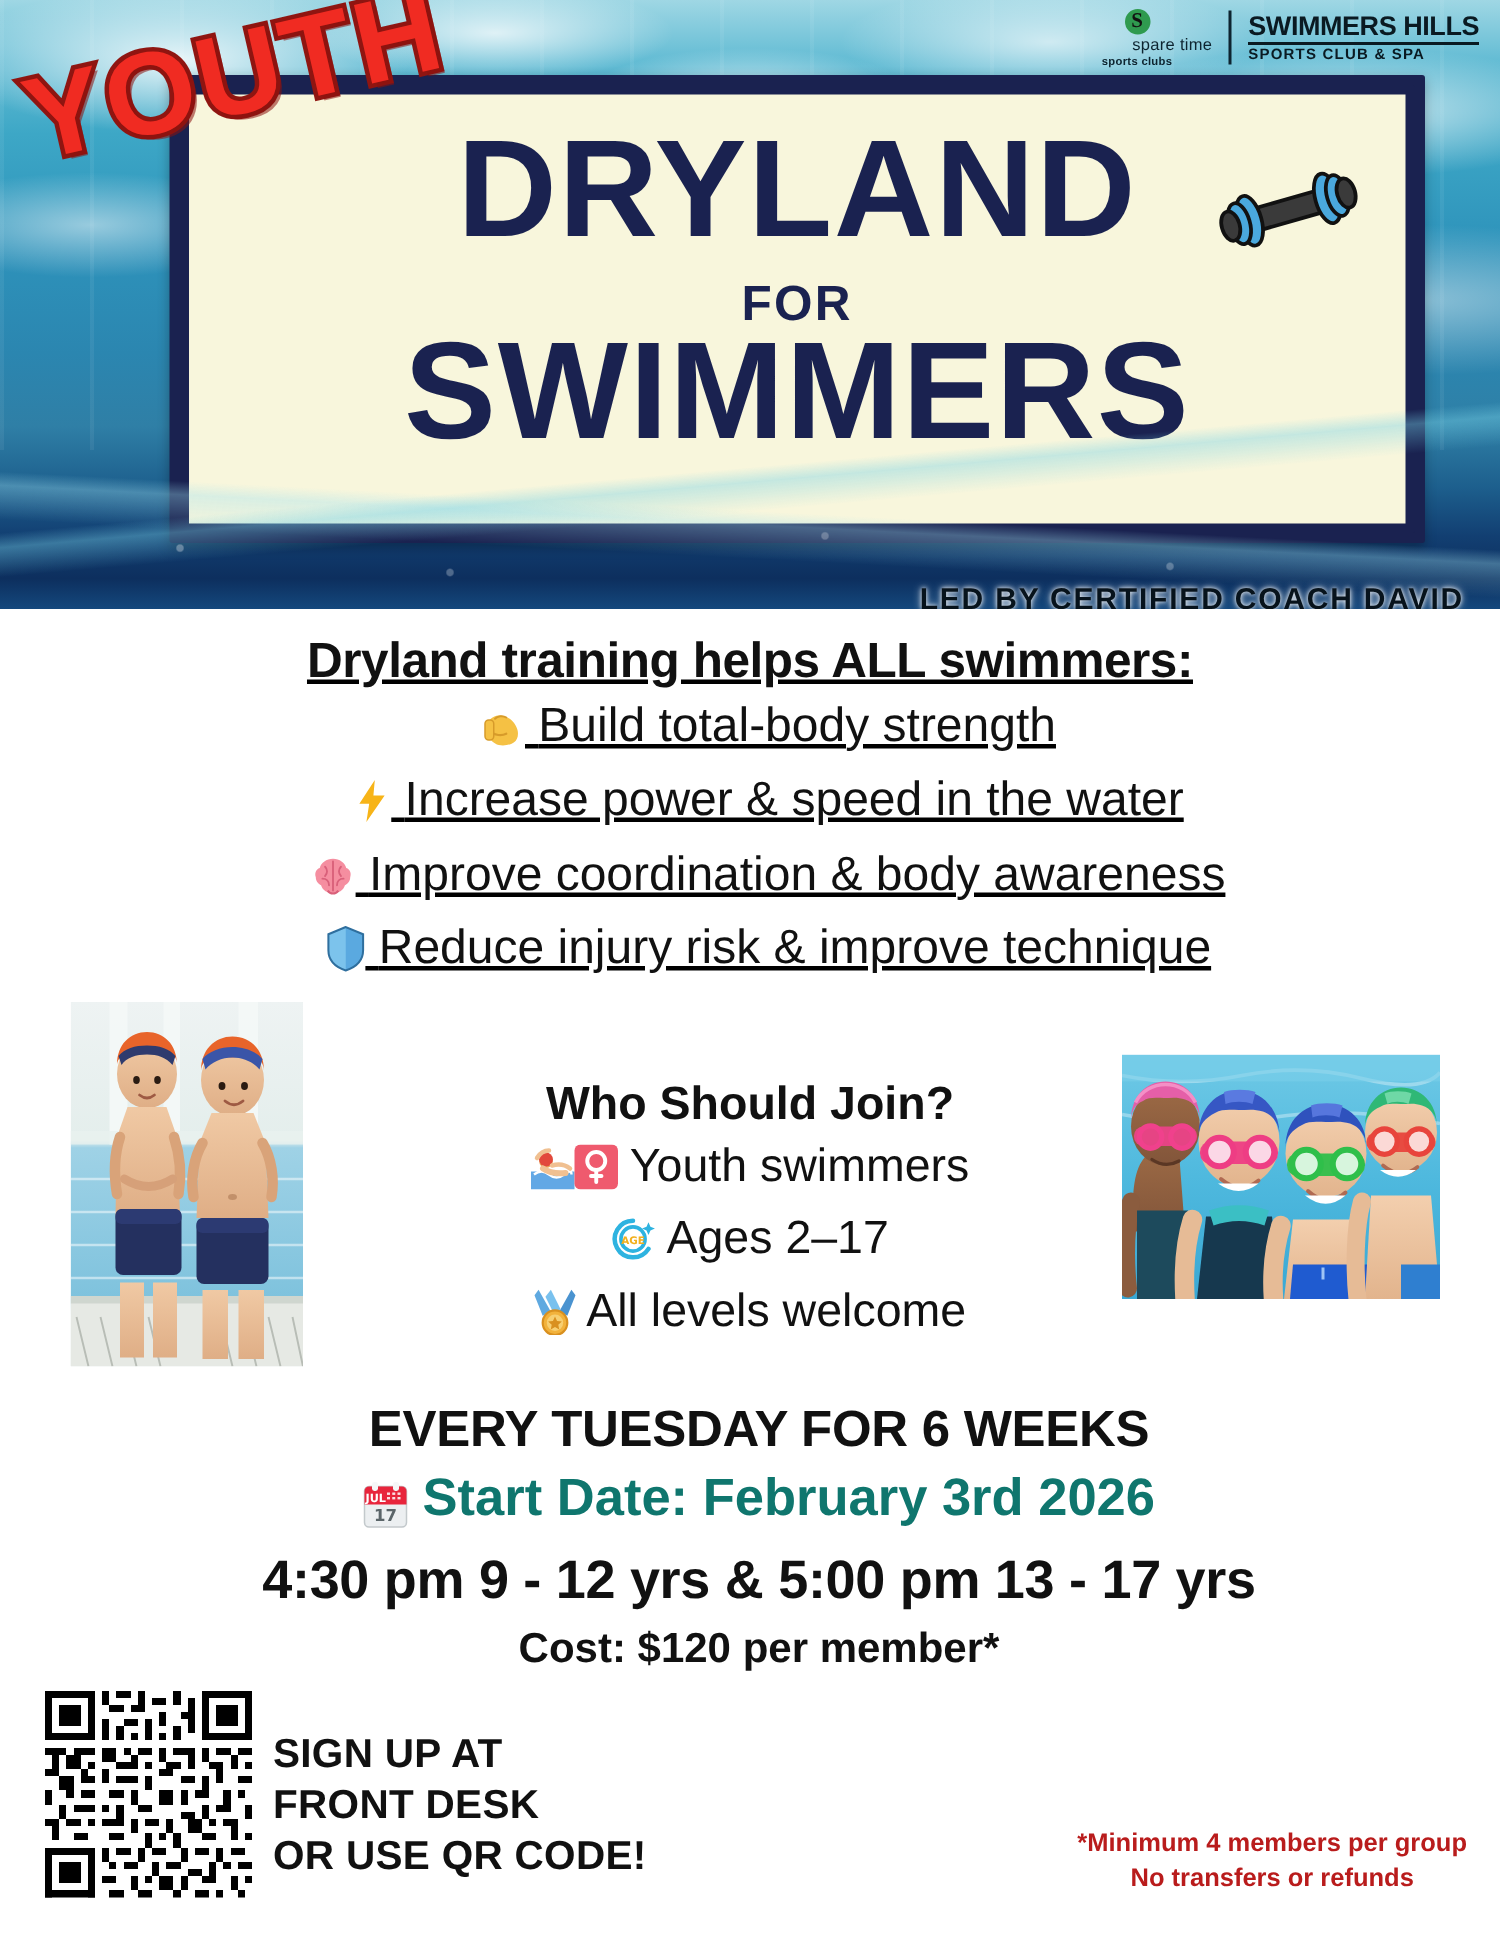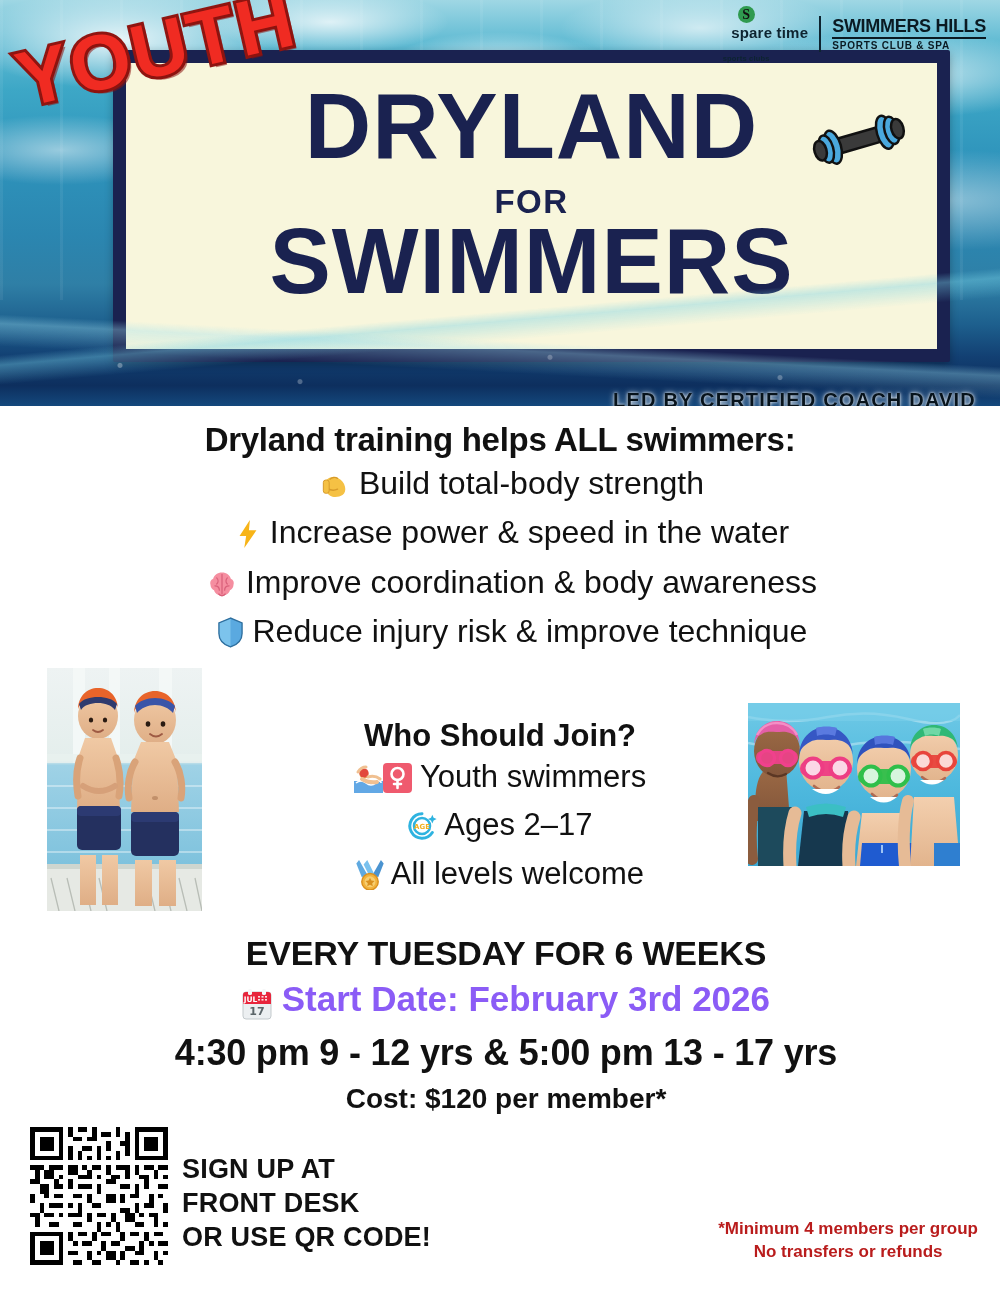--- a/index.html
+++ b/index.html
@@ -52,22 +52,22 @@
   }
   .st-logo{ display:flex; flex-direction:column; align-items:center; line-height:1; }
   .st-mark{
     width:17px; height:17px; border-radius:50%;
     background:#2f9a4f; position:relative; margin-bottom:2px;
   }
   .st-mark:before{
     content:"S"; position:absolute; inset:0; color:#111;
     font:bold 14px/17px "Liberation Serif", serif; text-align:center;
   }
-  .st-name{ font-size:15px; font-weight:700; color:#0d2430; letter-spacing:.2px;margin-left:47px;}
-  .st-sub{ font-size:7.5px; font-weight:600; color:#0d2430; letter-spacing:.2px; margin-top:15px;}
+  .st-name{ font-size:11px; font-weight:400; color:#0d2430; letter-spacing:.2px;margin-left:47px;}
+  .st-sub{ font-size:7.5px; font-weight:600; color:#0d2430; letter-spacing:.2px; margin-top:1px;}
   .divider-v{ width:2px; height:36px; background:#0d2430; }
   .dh-logo{ text-align:left; line-height:1.05; }
   .dh-name{ font:bold 18px/1 "Liberation Sans", sans-serif; letter-spacing:-.3px; color:#0a1a22;}
   .dh-rule{ height:2px; background:#0a1a22; margin:2px 0 2px;}
   .dh-sub{ font:bold 10px/1 "Liberation Sans", sans-serif; letter-spacing:.8px; color:#0a1a22;}
 
   
   .sign{
     position:absolute; left:113px; top:50px; width:837px; height:312px;
     background:#1a2250; padding:7px; border-radius:2px;
@@ -113,41 +113,41 @@
 
   .ledby{
     position:absolute; right:24px; top:370px; z-index:6;
     font:bold 20px/1 "Liberation Sans", sans-serif;
     letter-spacing:1.2px; color:#07131c;
     text-shadow: 0 0 3px rgba(255,255,255,.9), 0 0 6px rgba(255,255,255,.75);
     margin-top: 20px;
   }
 
   
-  .benefits{ position:absolute; left:0; right:0; top:418px; text-align:center; }
+  .benefits{ position:absolute; left:0; right:0; top:418px; text-align:center;text-decoration:underline; }
   .ben-head{ font:bold 33px/1.32 "Liberation Sans", sans-serif; color:#111; letter-spacing:-.3px;}
   .ben-line{ font:400 32px/1.36 "Liberation Sans", sans-serif; color:#111; white-space:nowrap;margin-left:24px;}
 
   
   .ei{ display:inline-block; vertical-align:-6px; }
 
   
   .photo{ position:absolute; overflow:hidden; }
   .photo-left{ left:47px; top:668px; width:155px; height:243px; }
   .photo-right{ left:748px; top:703px; width:212px; height:163px; }
 
   
   .who{ position:absolute; left:210px; width:580px; top:716px; text-align:center; }
   .who-head{ font:bold 31px/1.3 "Liberation Sans", sans-serif; color:#111; }
   .who-line{ font:400 31px/1.36 "Liberation Sans", sans-serif; color:#111; white-space:nowrap;}
 
   
   .sched{ position:absolute; left:12px; right:0; top:932px; text-align:center; }
   .sched-1{ font:bold 34px/1.28 "Liberation Sans", sans-serif; letter-spacing:-.2px; color:#111;}
-  .sched-2{ font:bold 35px/1.3 "Liberation Sans", sans-serif; color:#8b5cf6;}
+  .sched-2{ font:bold 35px/1.3 "Liberation Sans", sans-serif; color:#0f766e;}
   .sched-3{ font:bold 36px/1.42 "Liberation Sans", sans-serif; color:#111; letter-spacing:-.2px;}
   .sched-4{ font:bold 28px/1.5 "Liberation Sans", sans-serif; color:#111;}
 
   
   .qr{ position:absolute; left:30px; top:1127px; width:138px; height:138px; }
   .signup{
     position:absolute; left:182px; top:1152px;
     font:bold 27px/1.26 "Liberation Sans", sans-serif;
     letter-spacing:.2px; color:#111;
   }

